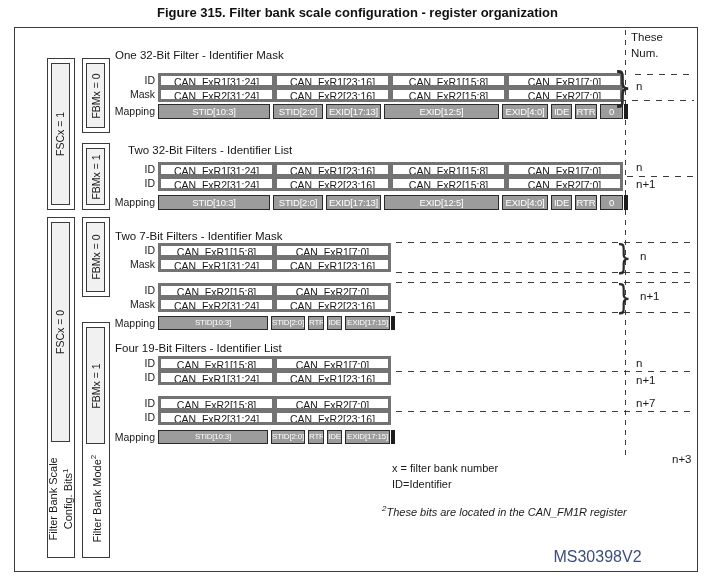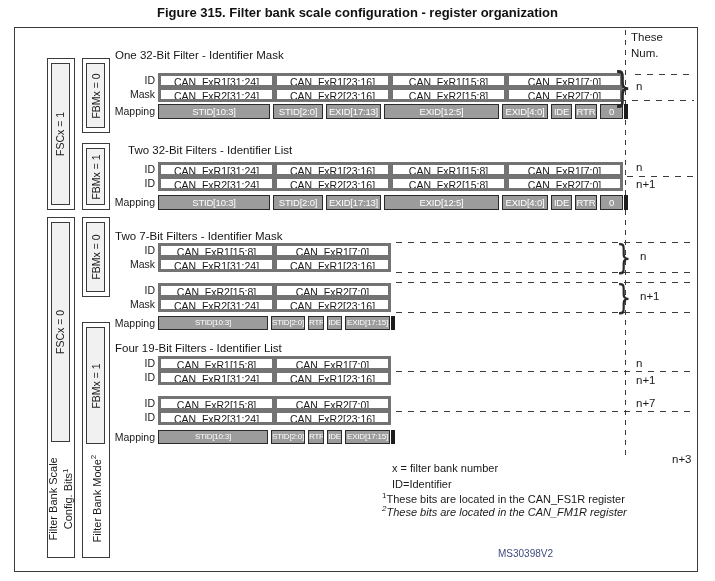--- a/index.html
+++ b/index.html
@@ -26,22 +26,22 @@
          color:#2a2a2a;font-family:"DejaVu Sans",sans-serif;}
   .brace span{transform:scaleX(0.72);}
   .sbox{position:absolute;box-sizing:border-box;border:1px solid #3b3b3b;background:#fff;}
   .sibox{position:absolute;box-sizing:border-box;border:1px solid #3b3b3b;background:#f1f1f1;
          display:flex;align-items:center;justify-content:center;overflow:visible;}
   .vrot{transform:rotate(-90deg);white-space:nowrap;text-align:center;font-size:10.5px;color:#1a1a1a;}
   .vwrap{position:absolute;display:flex;align-items:center;justify-content:center;}
   .cap{font-size:11px;line-height:12.5px;}
   .fnote{position:absolute;font-size:11px;color:#1a1a1a;white-space:nowrap;text-align:right;}
   sup{font-size:8px;}
-  .watermark{position:absolute;left:498px;top:548px;width:199px;text-align:left;
-             font-size:10px;color:var(--wm-color,#3f4c7d);}
+  .watermark{position:absolute;left:498px;top:548px;width:199px;text-align:center;
+             font-size:16px;color:var(--wm-color,#3f4c7d);}
 </style>
 </head>
 <body>
 
 <div class="fig">
 
   <div class="fig-title">Figure 315. Filter bank scale configuration - register organization</div>
 
   <div class="frame"></div>
 
@@ -202,21 +202,18 @@
       <div class="hdash" style="left: 396px; top: 371px; width: 297px;"></div>
       <div class="hdash" style="left: 396px; top: 411px; width: 297px;"></div>
     </div>
 
   <div class="fnote" style="left:392px;top:462px;">
     <span>x = filter bank number</span>
   </div>
   <div class="fnote" style="left:392px;top:478px;">
     <span>ID=Identifier</span>
   </div>
-  <div class="fnote" style="left:382px;top:491px;">
-    <sup>1</sup><span>These bits are located in the CAN_FS1R register</span>
-  </div>
   <div class="fnote" style="left:382px;top:504px;font-style:italic;">
     <sup>2</sup><span>These bits are located in the CAN_FM1R register</span>
   </div>
 
   <div class="watermark">MS30398V2</div>
 </div>
 
 </body></html>

